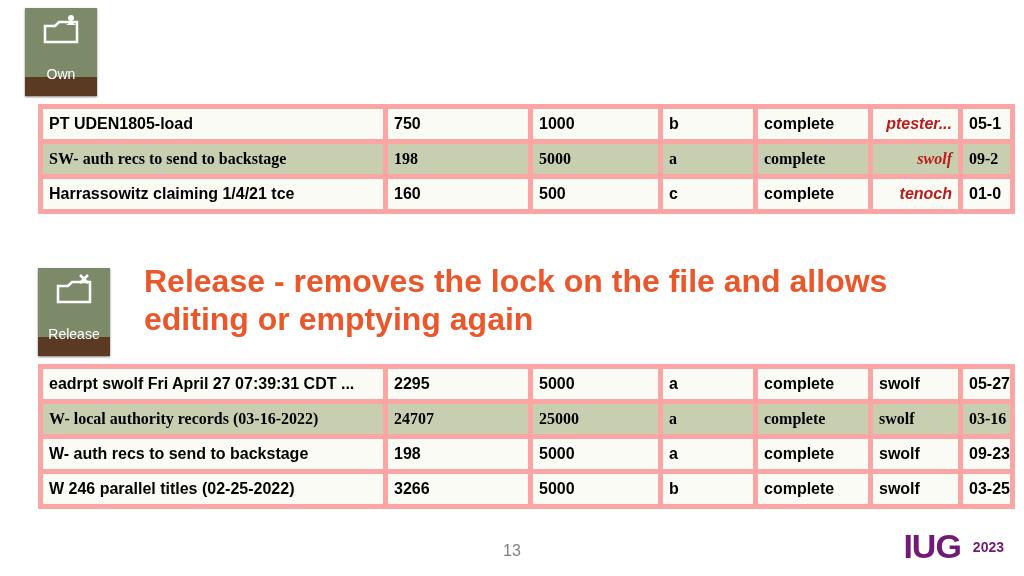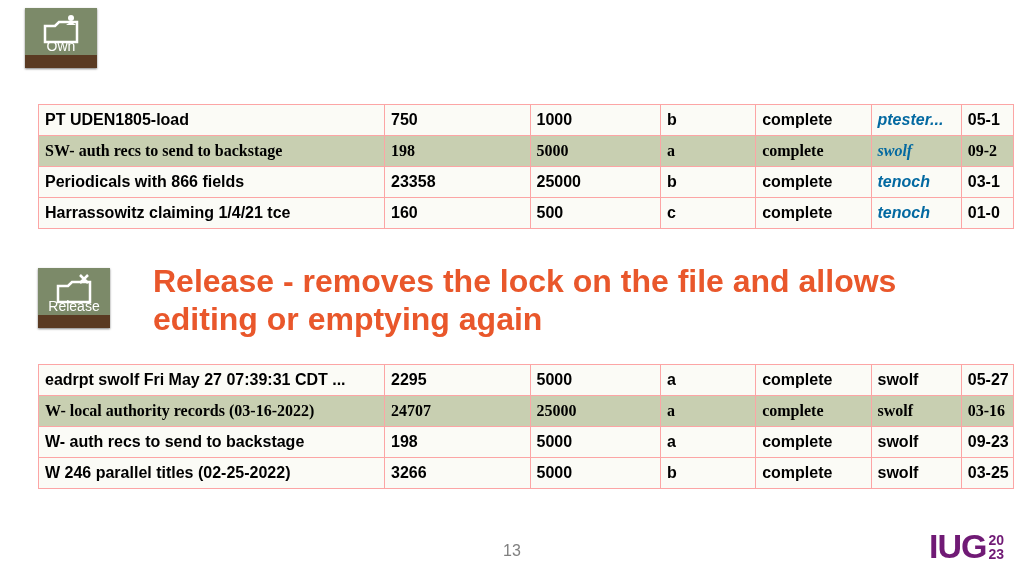--- a/index.html
+++ b/index.html
@@ -16,21 +16,21 @@
     position: relative;
     width: 1024px;
     height: 576px;
     box-sizing: border-box;
   }
 
   
   .tool-icon {
     position: absolute;
     width: 72px;
-    height: 60px;
+    height: 88px;
     background: linear-gradient(to bottom, #7c8a69 0%, #7c8a69 78%, #5a3a22 78%, #5a3a22 100%);
     box-shadow: 0 1px 2px rgba(0,0,0,0.5);
   }
   .tool-icon .icon-label {
     position: absolute;
     left: 0; right: 0;
     bottom: 14px;
     text-align: center;
     color: #fff;
     font-size: 14px;
@@ -47,43 +47,43 @@
 
   
   .heading {
     position: absolute;
     color: #e9572b;
     font-weight: 700;
     font-size: 32px;
     line-height: 1.2;
   }
   .heading.h1 { left: 136px; top: 6px;  right: 40px; }
-  .heading.h2 { left: 153px; top: 262px; right: 40px; }
+  .heading.h2 { left: 144px; top: 262px; right: 40px; }
 
   
   .grid {
     position: absolute;
     left: 38px;
     right: 10px;
     border-collapse: collapse;
     font-size: 16px;
     font-weight: 700;
     table-layout: fixed;
     width: 976px;
   }
   .grid td {
-    border: 1px solid #fca5a5;
+    border: 5px solid #fca5a5;
     padding: 3px 6px;
     height: 24px;
     overflow: hidden;
     white-space: nowrap;
     background: #fbfbf6;
   }
   .grid tr.sel td { background: #c8cfb1; font-family: Liberation Serif, serif; }
-  .grid td.red { color: #0369a1; font-style: italic; }
+  .grid td.red { color: #b91c1c; font-style: italic; text-align: right; }
 
   .c-name  { width: 345px; }
   .c-n1    { width: 145px; }
   .c-n2    { width: 130px; }
   .c-let   { width: 95px;  }
   .c-stat  { width: 115px; }
   .c-user  { width: 90px;  }
   .c-date  { width: 52px;  }
 
   .grid.t1 { top: 104px; }
@@ -108,24 +108,24 @@
     color: #701a75;
     display: flex;
     align-items: center;
   }
   .logo .iug {
     font-size: 34px;
     letter-spacing: -1px;
   }
   .logo .yr {
     display: flex;
-    flex-direction: column;
+    flex-direction: row;
     font-size: 14px;
     line-height: 14px;
-    margin-left: 2px;
+    margin-left: 12px;
     font-weight: 900;
   }
 </style>
 </head>
 <body>
 
 <div class="slide">
 
   <div class="tool-icon own-icon">
     <svg viewBox="0 0 40 34">
@@ -160,29 +160,20 @@
         <tr class="sel">
           <td>SW- auth recs to send to backstage</td>
           <td>198</td>
           <td>5000</td>
           <td>a</td>
           <td>complete</td>
           <td class="red">swolf</td>
           <td>09-2</td>
         </tr>
         <tr>
-          <td>Periodicals with 866 fields</td>
-          <td>23358</td>
-          <td>25000</td>
-          <td>b</td>
-          <td>complete</td>
-          <td class="red">tenoch</td>
-          <td>03-1</td>
-        </tr>
-        <tr>
           <td>Harrassowitz claiming 1/4/21 tce</td>
           <td>160</td>
           <td>500</td>
           <td>c</td>
           <td>complete</td>
           <td class="red">tenoch</td>
           <td>01-0</td>
         </tr>
       </tbody>
   </table>
@@ -202,21 +193,21 @@
       <col class="c-name">
         <col class="c-n1">
         <col class="c-n2">
         <col class="c-let">
         <col class="c-stat">
         <col class="c-user">
         <col class="c-date">
     </colgroup>
     <tbody>
         <tr>
-          <td>eadrpt swolf Fri May 27 07:39:31 CDT ...</td>
+          <td>eadrpt swolf Fri April 27 07:39:31 CDT ...</td>
           <td>2295</td>
           <td>5000</td>
           <td>a</td>
           <td>complete</td>
           <td>swolf</td>
           <td>05-27</td>
         </tr>
         <tr class="sel">
           <td>W- local authority records (03-16-2022)</td>
           <td>24707</td>

